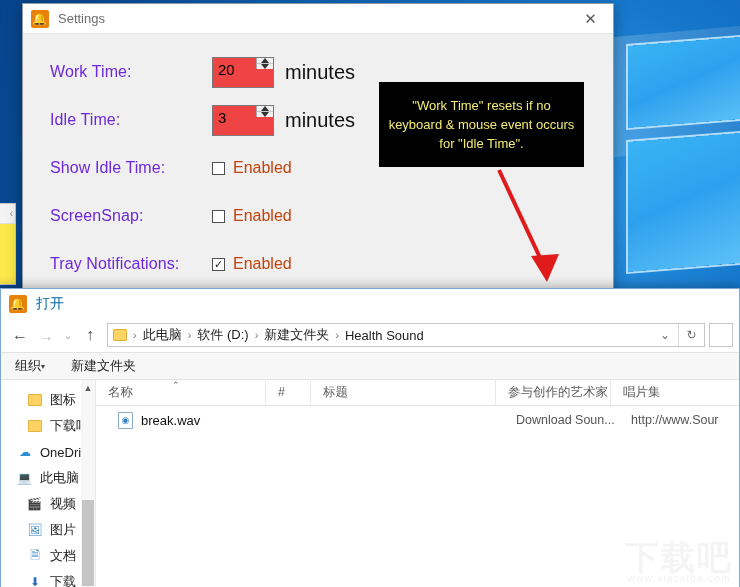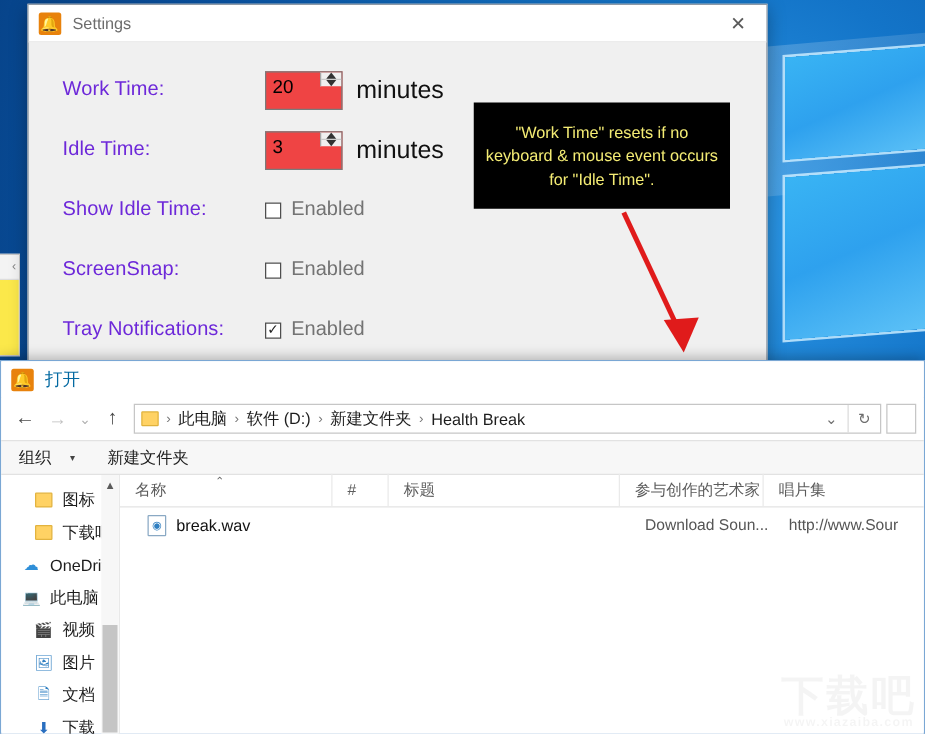--- a/index.html
+++ b/index.html
@@ -93,21 +93,21 @@
   .tri-up   { width:0;height:0;border-left:4px solid transparent;border-right:4px solid transparent;border-bottom:5px solid #333; }
   .tri-down { width:0;height:0;border-left:4px solid transparent;border-right:4px solid transparent;border-top:5px solid #333; }
   .unit { font-size: 20px; color: #111; margin-left: 11px; }
 
   .chk-row-ctl { display: flex; align-items: center; }
   .checkbox {
     width: 13px; height: 13px; border: 1px solid #4e4e4e; background: #fff;
     display: flex; align-items: center; justify-content: center;
     font-size: 11px; color: #222; line-height: 1;
   }
-  .chk-label { font-size: 16px; color: #737373; margin-left: 8px; }
+  .chk-label { font-size: 16px; color: #c2410c; margin-left: 8px; }
 
   
   #sound-row { height: 42px; align-items: center; }
   #speaker-on-icon { width: 20px; font-size: 15px; color: #d8a800; text-align: center; }
   #sound-field {
     width: 197px; height: 26px; margin-left: 6px;
     background: #fd0000; border: 1px solid #8a8a8a;
     display: flex; align-items: center; padding-left: 4px;
   }
   #sound-field span { font-size: 16px; color: #7d0000; }
@@ -172,21 +172,21 @@
   #refresh-btn { border-left: 1px solid #dcdcdc; }
   #search-box {
     width: 24px; height: 24px; margin-left: 4px; border: 1px solid #c6c6c6; background: #fff;
   }
 
   #command-bar {
     height: 28px; background: #f7f7f7; border-top: 1px solid #e2e2e2;
     border-bottom: 1px solid #e2e2e2; display: flex; align-items: center;
     padding-left: 14px; gap: 26px;
   }
-  .cmd-item { font-size: 13px; color: #1d1d1d; display: flex; align-items: center; gap: 15px; }
+  .cmd-item { font-size: 13px; color: #1d1d1d; display: flex; align-items: center; gap: 0; }
   .cmd-caret { font-size: 8px; color: #444; }
 
   #dialog-main { display: flex; height: 208px; }
   #nav-pane {
     width: 142px; background: #fff; padding-top: 7px;
     border-right: 1px solid #e9e9e9; position: relative;
   }
   .nav-item {
     height: 26px; display: flex; align-items: center;
     font-size: 13px; color: #1d1d1d; padding-left: 16px; gap: 7px;
@@ -350,21 +350,21 @@
 
     <div id="address-bar">
       <div class="addr-folder-icon"></div>
       <span class="crumb-sep">›</span>
       <span class="crumb">此电脑</span>
       <span class="crumb-sep">›</span>
       <span class="crumb">软件 (D:)</span>
       <span class="crumb-sep">›</span>
       <span class="crumb">新建文件夹</span>
       <span class="crumb-sep">›</span>
-      <span class="crumb">Health Break</span>
+      <span class="crumb">Health Sound</span>
       <div style="margin-left:auto;display:flex;align-items:center;">
         <div id="addr-chevron">⌄</div>
         <div id="refresh-btn">↻</div>
       </div>
     </div>
     <div id="search-box"></div>
   </div>
 
   <div id="command-bar">
     <div class="cmd-item">

